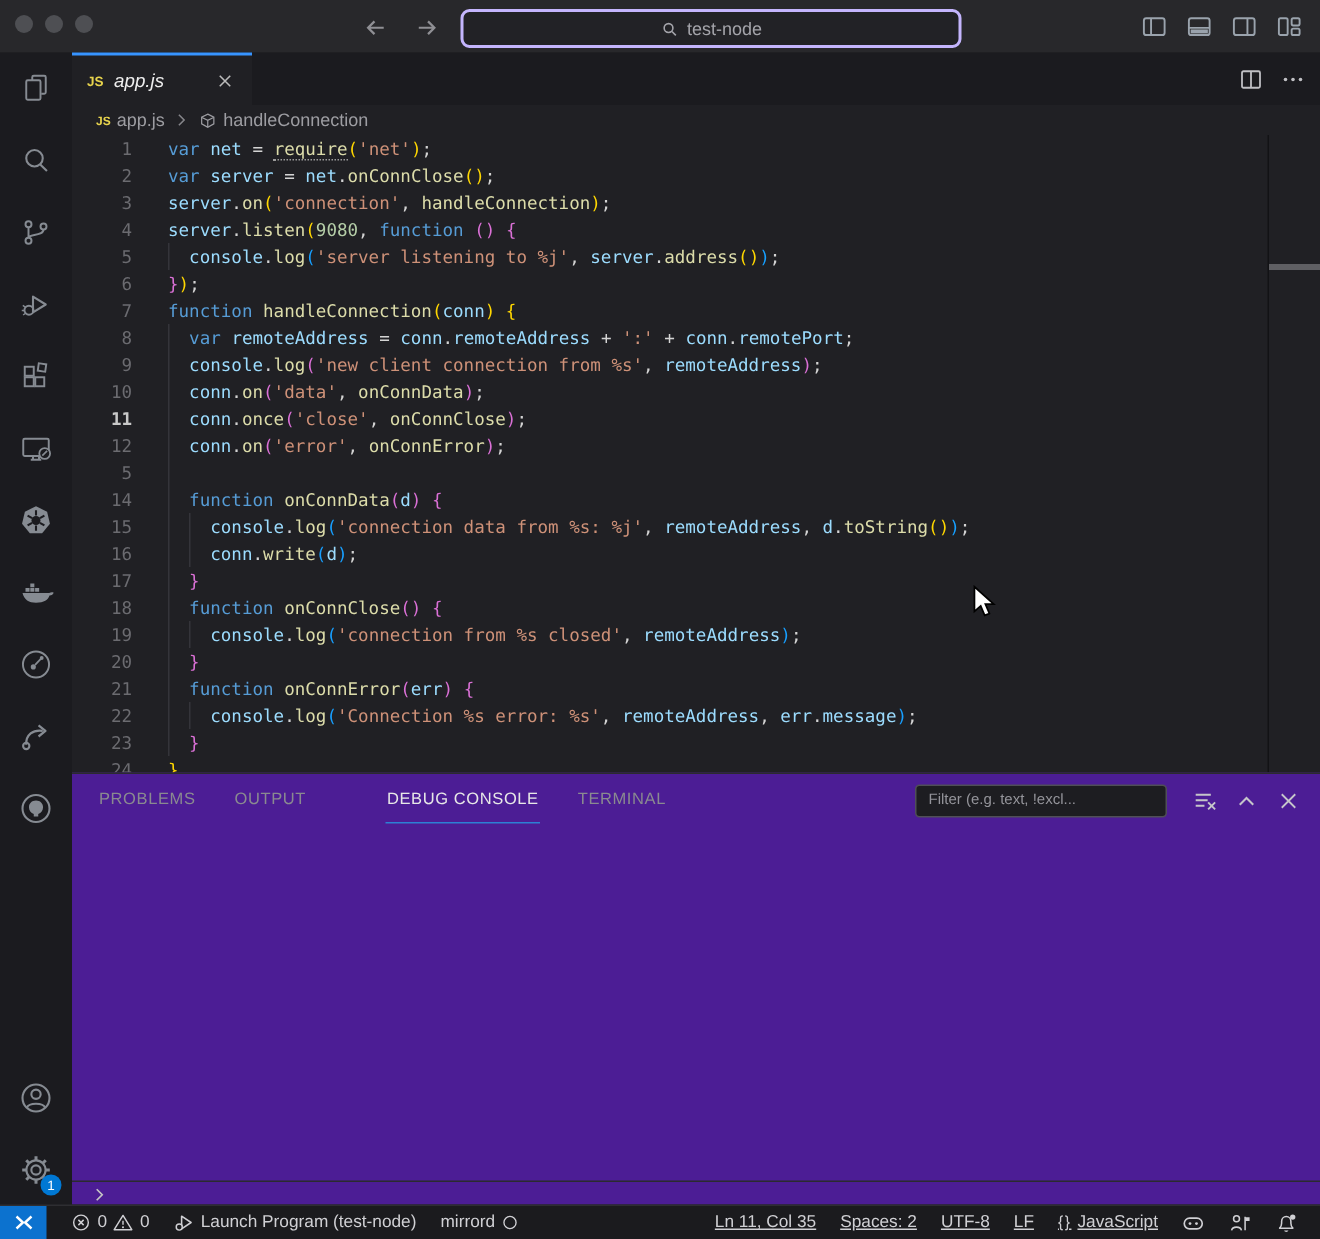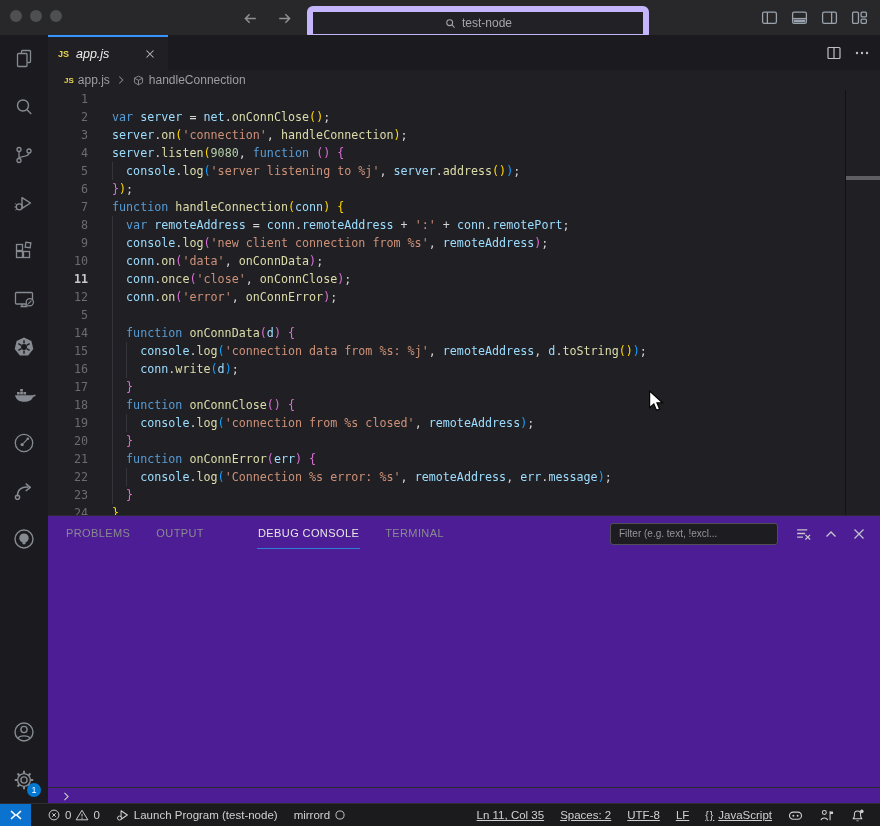--- a/index.html
+++ b/index.html
@@ -7,21 +7,21 @@
     font-family:"Liberation Sans",sans-serif;color:#ccc;-webkit-font-smoothing:antialiased;}
   .ico{display:inline-flex;align-items:center;justify-content:center;line-height:0;}
   .ico svg{display:block;}
 
   
   .titlebar{position:absolute;top:0;left:0;right:0;height:35px;background:#28282b;}
   .traffic{position:absolute;left:10px;top:10px;display:flex;gap:8px;}
   .traffic span{width:12px;height:12px;border-radius:50%;background:#4e4f53;}
   .nav{position:absolute;left:240px;top:8px;display:flex;gap:14px;color:#8f8f94;}
   .navbtn{width:20px;height:20px;}
-  .cmdcenter{position:absolute;left:307px;top:6px;width:330px;height:22px;border:6px solid #c4b5fd;
+  .cmdcenter{position:absolute;left:307px;top:6px;width:330px;height:22px;border:2px solid #c4b5fd;
     border-radius:6px;background:#222226;display:flex;align-items:center;justify-content:center;
     gap:5px;color:#a4a4aa;font-size:12px;}
   .layoutbtns{position:absolute;right:12px;top:9px;display:flex;gap:13px;color:#9aa3ad;}
   .layoutbtns .ico{width:17px;height:17px;cursor:default;}
 
   
   .activitybar{position:absolute;left:0;top:35px;bottom:22px;width:48px;background:#1b1b1f;
     display:flex;flex-direction:column;}
   .act-item{width:48px;height:48px;display:flex;align-items:center;justify-content:center;
     color:#868b92;position:relative;}
@@ -314,21 +314,21 @@
           <path d="M8 2.6l5 2.5v5.4L8 13.4 3 10.5V5.1z" fill="none" stroke="currentColor" stroke-width="1"></path>
           <path d="M3.2 5.3L8 7.7l4.8-2.4M8 7.7v5.4" fill="none" stroke="currentColor" stroke-width="1"></path>
         </svg>
     </span>
     <span>handleConnection</span>
   </div>
 
   <div class="editor" id="editor">
     <div class="ruler-line"></div>
     <div class="ruler-marker"></div>
-  <div class="row"><span class="ln">1</span></div>
+  <div class="row"><span class="ln">1</span><span class="code"><span class="tk-kw">var</span><span class="tk-pl"> </span><span class="tk-var">net</span><span class="tk-pl"> = </span><span class="tk-fnu">require</span><span class="tk-b1">(</span><span class="tk-str">'net'</span><span class="tk-b1">)</span><span class="tk-pl">;</span></span></div>
       <div class="row"><span class="ln">2</span><span class="code"><span class="tk-kw">var</span><span class="tk-pl"> </span><span class="tk-var">server</span><span class="tk-pl"> = </span><span class="tk-var">net</span><span class="tk-pl">.</span><span class="tk-fn">onConnClose</span><span class="tk-b1">()</span><span class="tk-pl">;</span></span></div>
       <div class="row"><span class="ln">3</span><span class="code"><span class="tk-var">server</span><span class="tk-pl">.</span><span class="tk-fn">on</span><span class="tk-b1">(</span><span class="tk-str">'connection'</span><span class="tk-pl">, </span><span class="tk-fn">handleConnection</span><span class="tk-b1">)</span><span class="tk-pl">;</span></span></div>
       <div class="row"><span class="ln">4</span><span class="code"><span class="tk-var">server</span><span class="tk-pl">.</span><span class="tk-fn">listen</span><span class="tk-b1">(</span><span class="tk-num">9080</span><span class="tk-pl">, </span><span class="tk-kw">function</span><span class="tk-pl"> </span><span class="tk-b2">()</span><span class="tk-pl"> </span><span class="tk-b2">{</span></span></div>
       <div class="row"><span class="ln">5</span><span class="code"><span class="guide" style="left: 0ch;"></span><span class="tk-pl">  </span><span class="tk-var">console</span><span class="tk-pl">.</span><span class="tk-fn">log</span><span class="tk-b3">(</span><span class="tk-str">'server listening to %j'</span><span class="tk-pl">, </span><span class="tk-var">server</span><span class="tk-pl">.</span><span class="tk-fn">address</span><span class="tk-b1">()</span><span class="tk-b3">)</span><span class="tk-pl">;</span></span></div>
       <div class="row"><span class="ln">6</span><span class="code"><span class="tk-b2">}</span><span class="tk-b1">)</span><span class="tk-pl">;</span></span></div>
       <div class="row"><span class="ln">7</span><span class="code"><span class="tk-kw">function</span><span class="tk-pl"> </span><span class="tk-fn">handleConnection</span><span class="tk-b1">(</span><span class="tk-var">conn</span><span class="tk-b1">)</span><span class="tk-pl"> </span><span class="tk-b1">{</span></span></div>
       <div class="row"><span class="ln">8</span><span class="code"><span class="guide" style="left: 0ch;"></span><span class="tk-pl">  </span><span class="tk-kw">var</span><span class="tk-pl"> </span><span class="tk-var">remoteAddress</span><span class="tk-pl"> = </span><span class="tk-var">conn</span><span class="tk-pl">.</span><span class="tk-var">remoteAddress</span><span class="tk-pl"> + </span><span class="tk-str">':'</span><span class="tk-pl"> + </span><span class="tk-var">conn</span><span class="tk-pl">.</span><span class="tk-var">remotePort</span><span class="tk-pl">;</span></span></div>
       <div class="row"><span class="ln">9</span><span class="code"><span class="guide" style="left: 0ch;"></span><span class="tk-pl">  </span><span class="tk-var">console</span><span class="tk-pl">.</span><span class="tk-fn">log</span><span class="tk-b2">(</span><span class="tk-str">'new client connection from %s'</span><span class="tk-pl">, </span><span class="tk-var">remoteAddress</span><span class="tk-b2">)</span><span class="tk-pl">;</span></span></div>
       <div class="row"><span class="ln">10</span><span class="code"><span class="guide" style="left: 0ch;"></span><span class="tk-pl">  </span><span class="tk-var">conn</span><span class="tk-pl">.</span><span class="tk-fn">on</span><span class="tk-b2">(</span><span class="tk-str">'data'</span><span class="tk-pl">, </span><span class="tk-fn">onConnData</span><span class="tk-b2">)</span><span class="tk-pl">;</span></span></div>
       <div class="row"><span class="ln active">11</span><span class="code"><span class="guide" style="left: 0ch;"></span><span class="tk-pl">  </span><span class="tk-var">conn</span><span class="tk-pl">.</span><span class="tk-fn">once</span><span class="tk-b2">(</span><span class="tk-str">'close'</span><span class="tk-pl">, </span><span class="tk-fn">onConnClose</span><span class="tk-b2">)</span><span class="tk-pl">;</span></span></div>

